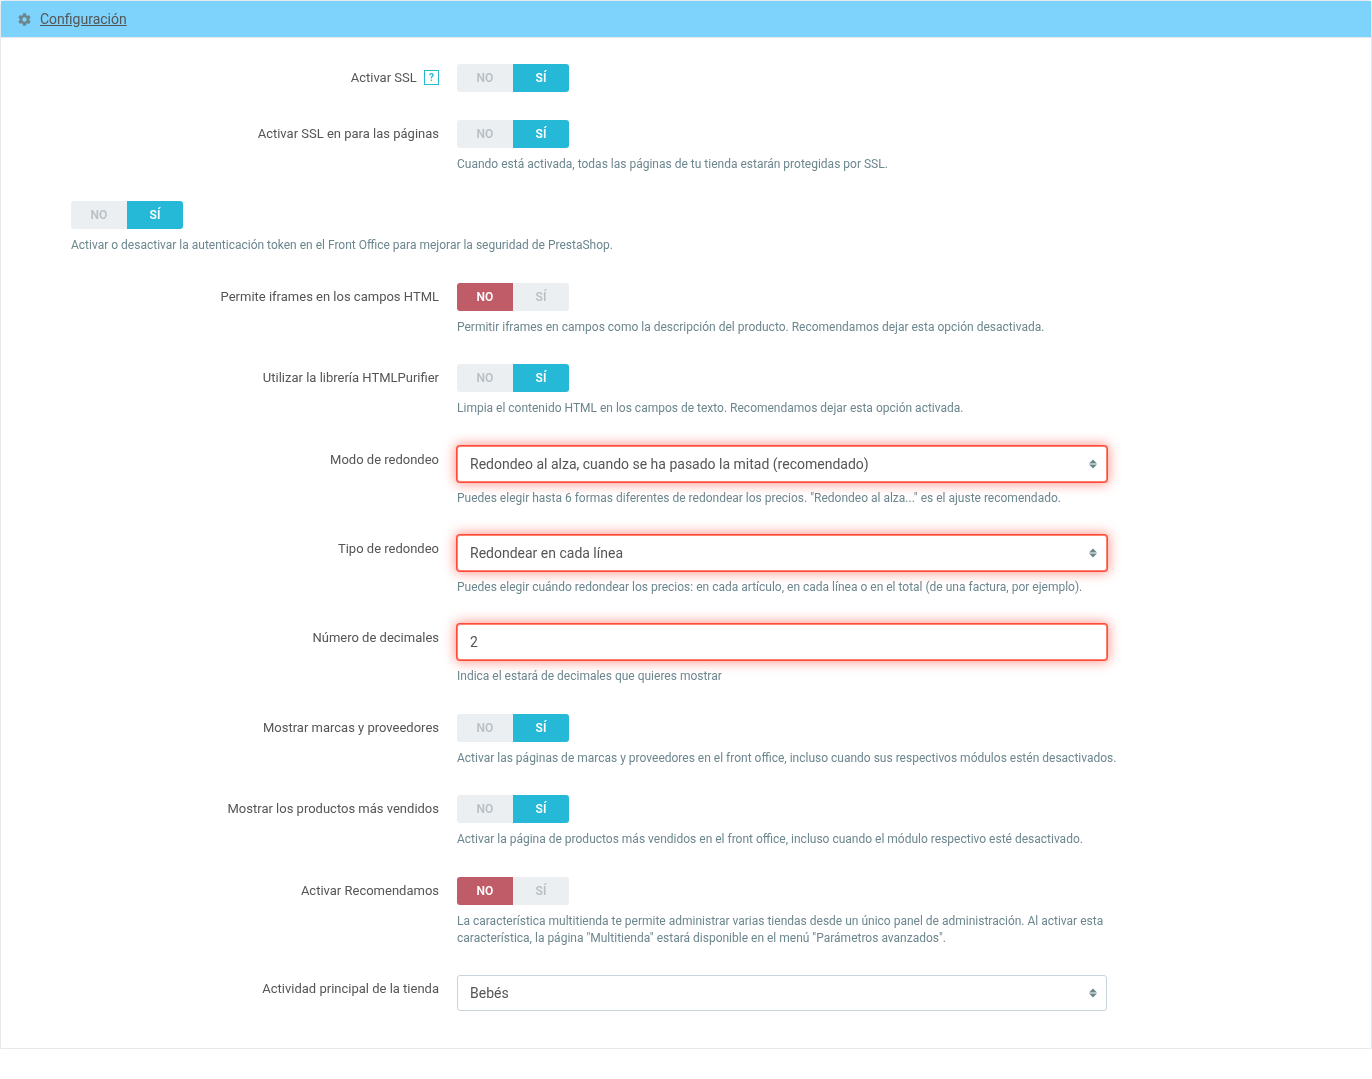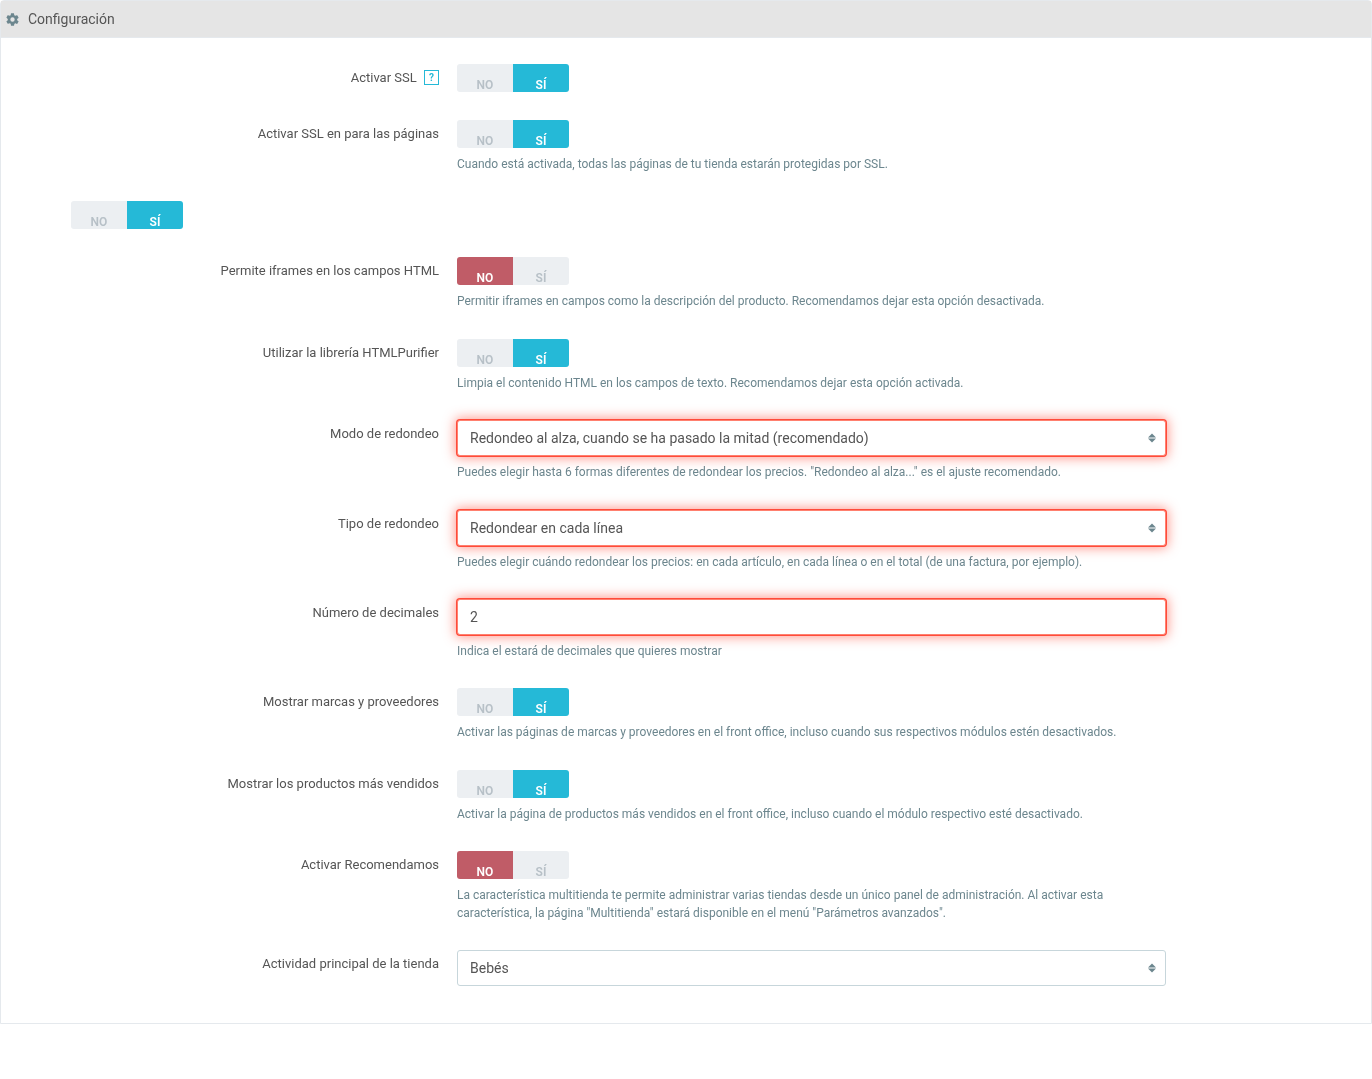--- a/index.html
+++ b/index.html
@@ -9,28 +9,29 @@
       color: #555;
       background: #fff;
       width: 1372px;
     }
     .panel {
       border: 1px solid #e5e9ed;
       border-radius: 4px 4px 0 0;
       margin: 0;
     }
     .panel-heading {
-      padding: 10px 4px;
+      padding: 10px 16px;
       border-bottom: 1px solid #e5e9ed;
       display: flex;
       align-items: center;
       gap: 8px;
-      background: #e5e5e5;
+      background: #7dd3fc;
       color: #555;
       font-size: 14px;
+      text-decoration: underline;
     }
     .gear-icon svg { width: 15px; height: 15px; fill: #6c868e; display: block; }
     .panel-body { padding: 26px 70px 30px 70px; }
     .form-row { display: flex; margin-bottom: 4px; }
     .label-col {
       width: 386px;
       text-align: right;
       padding: 6px 18px 6px 0;
       color: #555;
       font-size: 13px;
@@ -51,37 +52,37 @@
     .switch {
       display: inline-flex;
       border-radius: 3px;
       overflow: hidden;
       height: 28px;
       font-size: 12px;
       font-weight: 600;
     }
     .switch .opt {
       width: 56px;
-      display: flex; align-items: flex-end; justify-content: center;
+      display: flex; align-items: center; justify-content: center;
       cursor: pointer;
       user-select: none;
     }
     .switch .off-inactive { background: #eceff2; color: #b7c0c7; }
     .switch .on-active { background: #25b9d7; color: #fff; }
     .switch .off-active { background: #c05c67; color: #fff; }
     .switch .on-inactive { background: #eceff2; color: #b7c0c7; }
     .help-text {
       color: #6c868e;
       font-size: 12px;
       margin-top: 8px;
       line-height: 1.45;
       max-width: 700px;
     }
     .block { margin-bottom: 28px; }
-    .select-wrap, .input-wrap { position: relative; width: 709px; }
+    .select-wrap, .input-wrap { position: relative; width: 650px; }
     .form-select, .form-input {
       width: 100%;
       height: 36px;
       border: 1px solid #c7d6db;
       border-radius: 3px;
       background: #fff;
       padding: 0 12px;
       font-size: 14px;
       color: #555;
       appearance: none;
@@ -164,20 +165,21 @@
       <div class="form-row">
         <div class="control-col">
           <div class="switch">
             <div class="opt off-inactive">
                 <span>NO</span>
               </div>
             <div class="opt on-active">
                 <span>SÍ</span>
               </div>
           </div>
+          <div class="help-text">Activar o desactivar la autenticación token en el Front Office para mejorar la seguridad de PrestaShop.</div>
         </div>
       </div>
     </div>
 
     <div class="block">
       <div class="form-row">
         <div class="label-col">Permite iframes en los campos HTML</div>
         <div class="control-col">
           <div class="switch">
             <div class="opt off-active">

